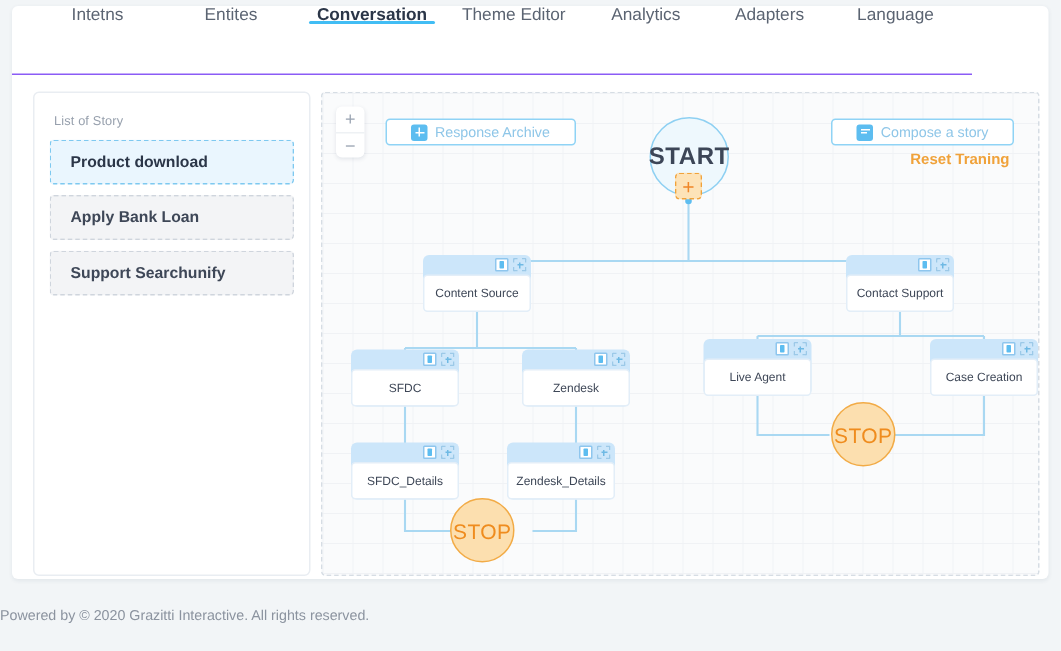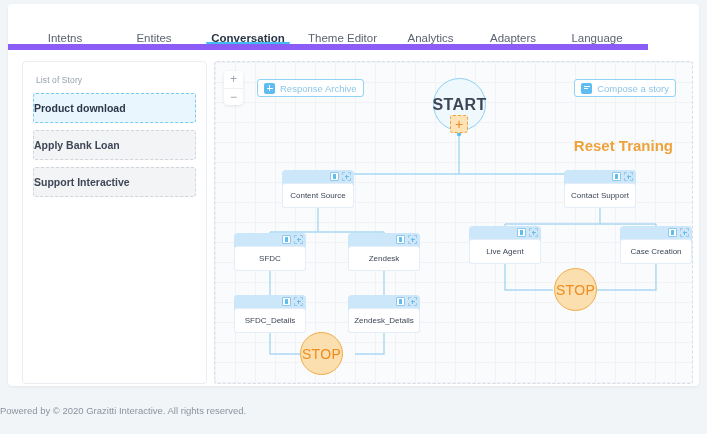--- a/index.html
+++ b/index.html
@@ -24,23 +24,23 @@
     background: #ffffff;
     border-radius: 4px;
     box-shadow: 0 1px 3px rgba(30,50,80,0.07);
   }
 
   
   .tabbar {
     position: absolute;
     left: 0; top: 0;
     width: 640px; height: 46px;
-    border-bottom: 6px solid #8b5cf6;
-    display: flex;
-    align-items: flex-end;
+    border-bottom: 1px solid #8b5cf6;
+    display: flex;
+    align-items: flex-start;
     padding-left: 14px;
   }
   .tab {
     position: relative;
     display: flex;
     align-items: center;
     justify-content: center;
     font-size: 11.5px;
     color: #5b6472;
     padding: 0 10px;
@@ -81,20 +81,21 @@
     font-size: 8.5px;
     color: #97a0ad;
     margin: 3px 0 8px 3px;
     letter-spacing: 0.1px;
   }
   .story-item {
     height: 30px;
     border-radius: 3px;
     display: flex;
     align-items: center;
+    padding-left: 13px;
     font-size: 10.5px;
     font-weight: bold;
     color: #3e4757;
     margin-bottom: 7px;
     cursor: pointer;
     background: #f3f4f6;
     border: 1px dashed #cfd5dd;
   }
   .story-item.selected {
     background: #eaf6fe;
@@ -142,21 +143,21 @@
 
   
   .pillbtn {
     position: absolute;
     height: 18px;
     border: 1px solid #8fd3f5;
     border-radius: 3px;
     background: #ffffff;
     display: flex;
     align-items: center;
-    padding: 0 6px;
+    padding: 0 16px;
     font-size: 9.5px;
     color: #8ec6e8;
     cursor: pointer;
     white-space: nowrap;
   }
   .pillbtn .micon {
     width: 11px; height: 11px;
     border-radius: 2px;
     background: #5dbdf0;
     margin-right: 5px;
@@ -173,26 +174,25 @@
   .pillbtn .micon.plus::after  { left: 4.75px; top: 2.75px; width: 1.5px; height: 6px; }
   .pillbtn .micon.chat::before { left: 2.5px; top: 3px; width: 6px; height: 1.3px; }
   .pillbtn .micon.chat::after  { left: 2.5px; top: 5.6px; width: 4px; height: 1.3px; }
 
   #btn-response-archive { left: 42px; top: 17px; }
   #btn-compose-story { right: 16px; top: 17px; }
 
   .reset-link {
     position: absolute;
     right: 19px; top: 39px;
-    font-size: 15px;
+    font-size: 10px;
     color: #f0a23a;
     cursor: pointer;
     font-weight: bold;
     white-space: nowrap;
-    margin-top: 36px;
   }
 
   
   .start-node {
     position: absolute;
     width: 53px; height: 53px;
     border-radius: 50%;
     background: #eef8fd;
     border: 1px solid #8ed0f2;
     display: flex;
@@ -347,21 +347,21 @@
 
     <div class="sidebar">
       <div class="sidebar-title">List of Story</div>
       <div class="story-item selected">
         <span>Product download</span>
       </div>
       <div class="story-item">
         <span>Apply Bank Loan</span>
       </div>
       <div class="story-item">
-        <span>Support Interactive</span>
+        <span>Support Searchunify</span>
       </div>
     </div>
 
     <div class="canvas">
 
       <svg class="edges" viewBox="0 0 479 323">
         <g fill="none" stroke="#a9d8f2" stroke-width="1.4">
 
           <path d="M244,72 L244,112"></path>
           <path d="M103,112 L385,112"></path>
@@ -470,21 +470,21 @@
       </div>
 
       <div class="node" style="left:19px; top:233px;">
         <div class="node-tools">
           <span class="ico-copy"></span>
           <span class="ico-add"></span>
         </div>
         <div class="node-label">SFDC_Details</div>
       </div>
 
-      <div class="node" style="left:133px; top:233px;">
+      <div class="node" style="left:123px; top:233px;">
         <div class="node-tools">
           <span class="ico-copy"></span>
           <span class="ico-add"></span>
         </div>
         <div class="node-label">Zendesk_Details</div>
       </div>
 
       <div class="stop-node" style="left:85px; top:270px;">
         <span>STOP</span>
       </div>

